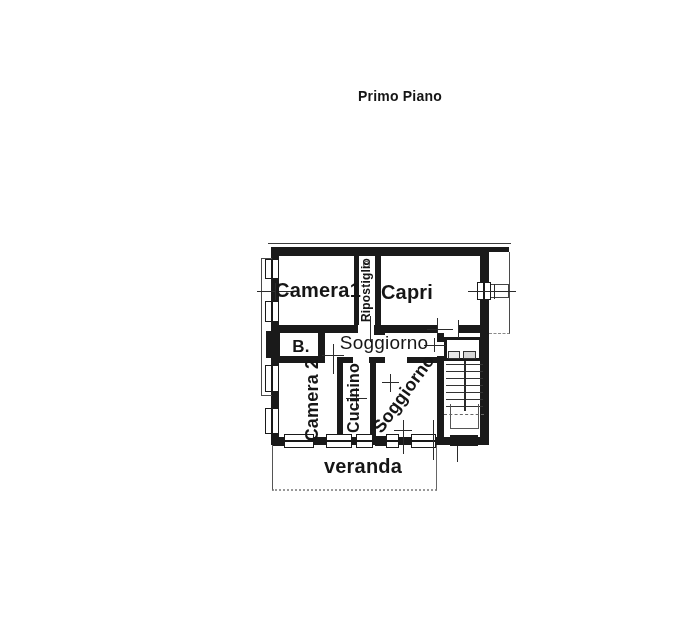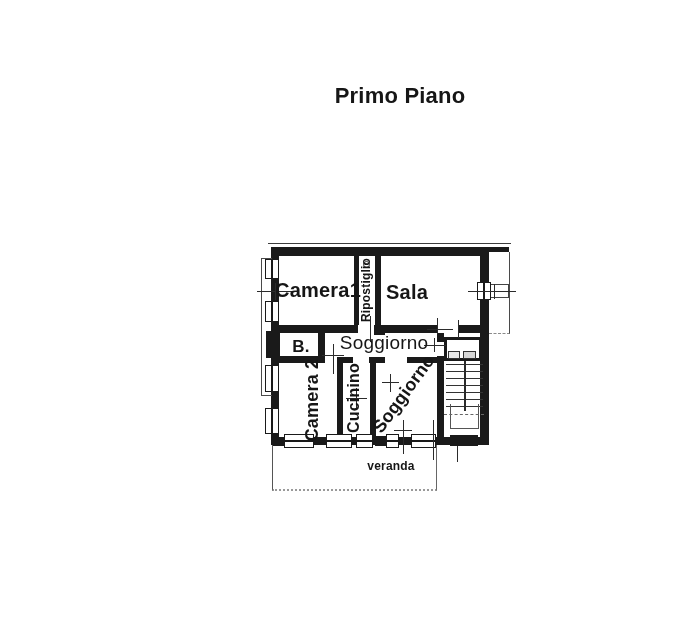--- a/index.html
+++ b/index.html
@@ -37,21 +37,21 @@
     background:linear-gradient(#fff 0 42%,#1a1a1a 42% 58%,#fff 58% 100%);
   }
   .outline { position:absolute; background:transparent; }
   .tread { position:absolute; height:1px; background:#333; }
 </style>
 </head>
 <body>
 
 <div class="abs" style="left:0;top:0;width:680px;height:636px;">
 
-  <div class="label" style="left:400px;top:96px;font-size:22px;">Primo Piano</div>
+  <div class="label" style="left:400px;top:96px;font-size:14px;">Primo Piano</div>
 
   <div class="thin" style="left:268px;top:243px;width:243px;height:1px;"></div>
 
   <div class="wall" style="left:271px;top:247px;width:218px;height:9px;"></div>
   <div class="wall" style="left:489px;top:247px;width:20px;height:5px;"></div>
   <div class="wall" style="left:271px;top:247px;width:8px;height:198px;"></div>
   <div class="wall" style="left:480px;top:247px;width:9px;height:198px;"></div>
   <div class="wall" style="left:271px;top:437px;width:218px;height:8px;"></div>
 
   <div class="wall" style="left:279px;top:325px;width:79px;height:8px;"></div>
@@ -129,21 +129,21 @@
   <div class="cl" style="left:382px;top:382px;width:17px;height:1px;"></div>
   <div class="cl" style="left:403px;top:420px;width:1px;height:34px;"></div>
   <div class="cl" style="left:394px;top:430px;width:18px;height:1px;"></div>
   <div class="cl" style="left:433px;top:420px;width:1px;height:40px;"></div>
   <div class="cl" style="left:457px;top:446px;width:1px;height:16px;"></div>
   <div class="cl" style="left:468px;top:291px;width:48px;height:1px;"></div>
   <div class="cl" style="left:494px;top:284px;width:1px;height:15px;"></div>
 
   <div class="label" style="left:318px;top:290px;font-size:20px;">Camera1</div>
   <div class="label rot90" style="left:366px;top:290px;font-size:12px;">Ripostiglio</div>
-  <div class="label" style="left:407px;top:292px;font-size:20px;">Sala</div>
+  <div class="label" style="left:407px;top:292px;font-size:20px;">Capri</div>
   <div class="label" style="left:301px;top:347px;font-size:17px;">B.</div>
   <div class="label" style="left:384px;top:343px;font-size:19px;font-weight:400;">Soggiorno</div>
   <div class="label rot90" style="left:312px;top:400px;font-size:18px;">Camera 2</div>
   <div class="label rot90" style="left:354px;top:398px;font-size:16px;">Cucinino</div>
   <div class="label rot54" style="left:404px;top:394px;font-size:18px;">Soggiorno</div>
-  <div class="label" style="left:363px;top:466px;font-size:12px;margin-left:28px;">veranda</div>
+  <div class="label" style="left:363px;top:466px;font-size:20px;">veranda</div>
 
 </div>
 
 </body></html>

